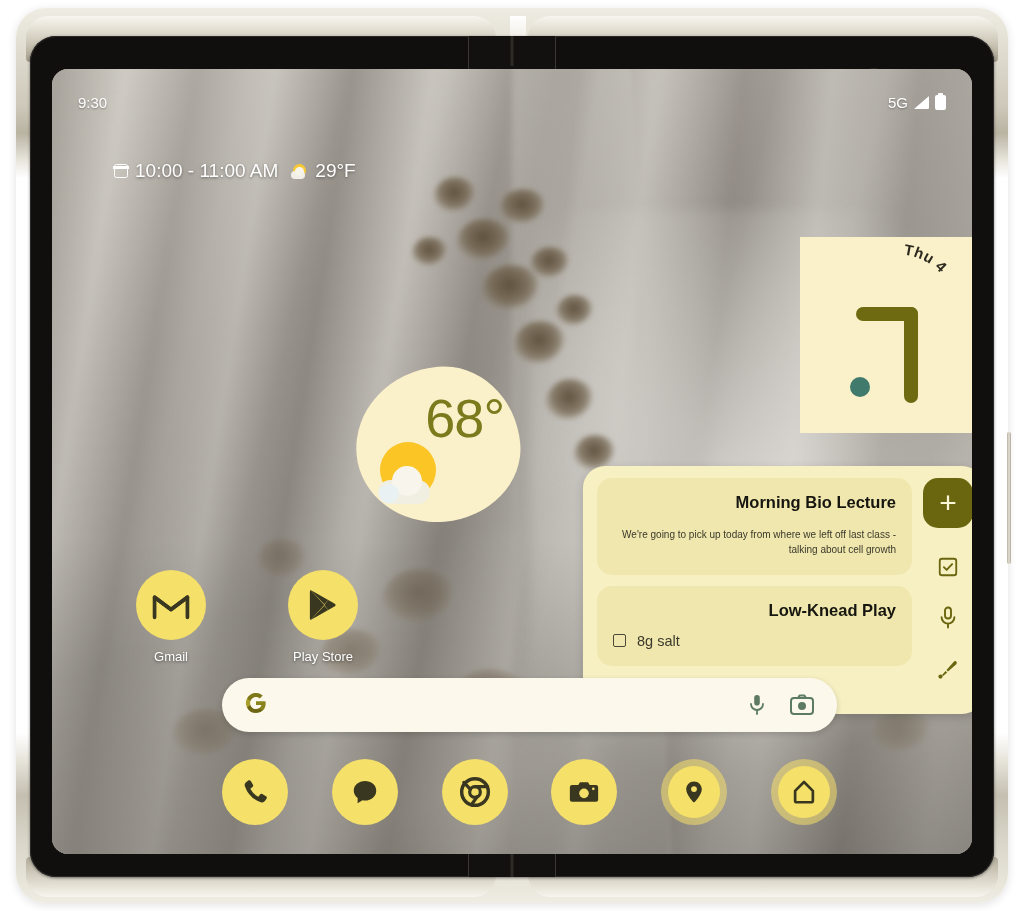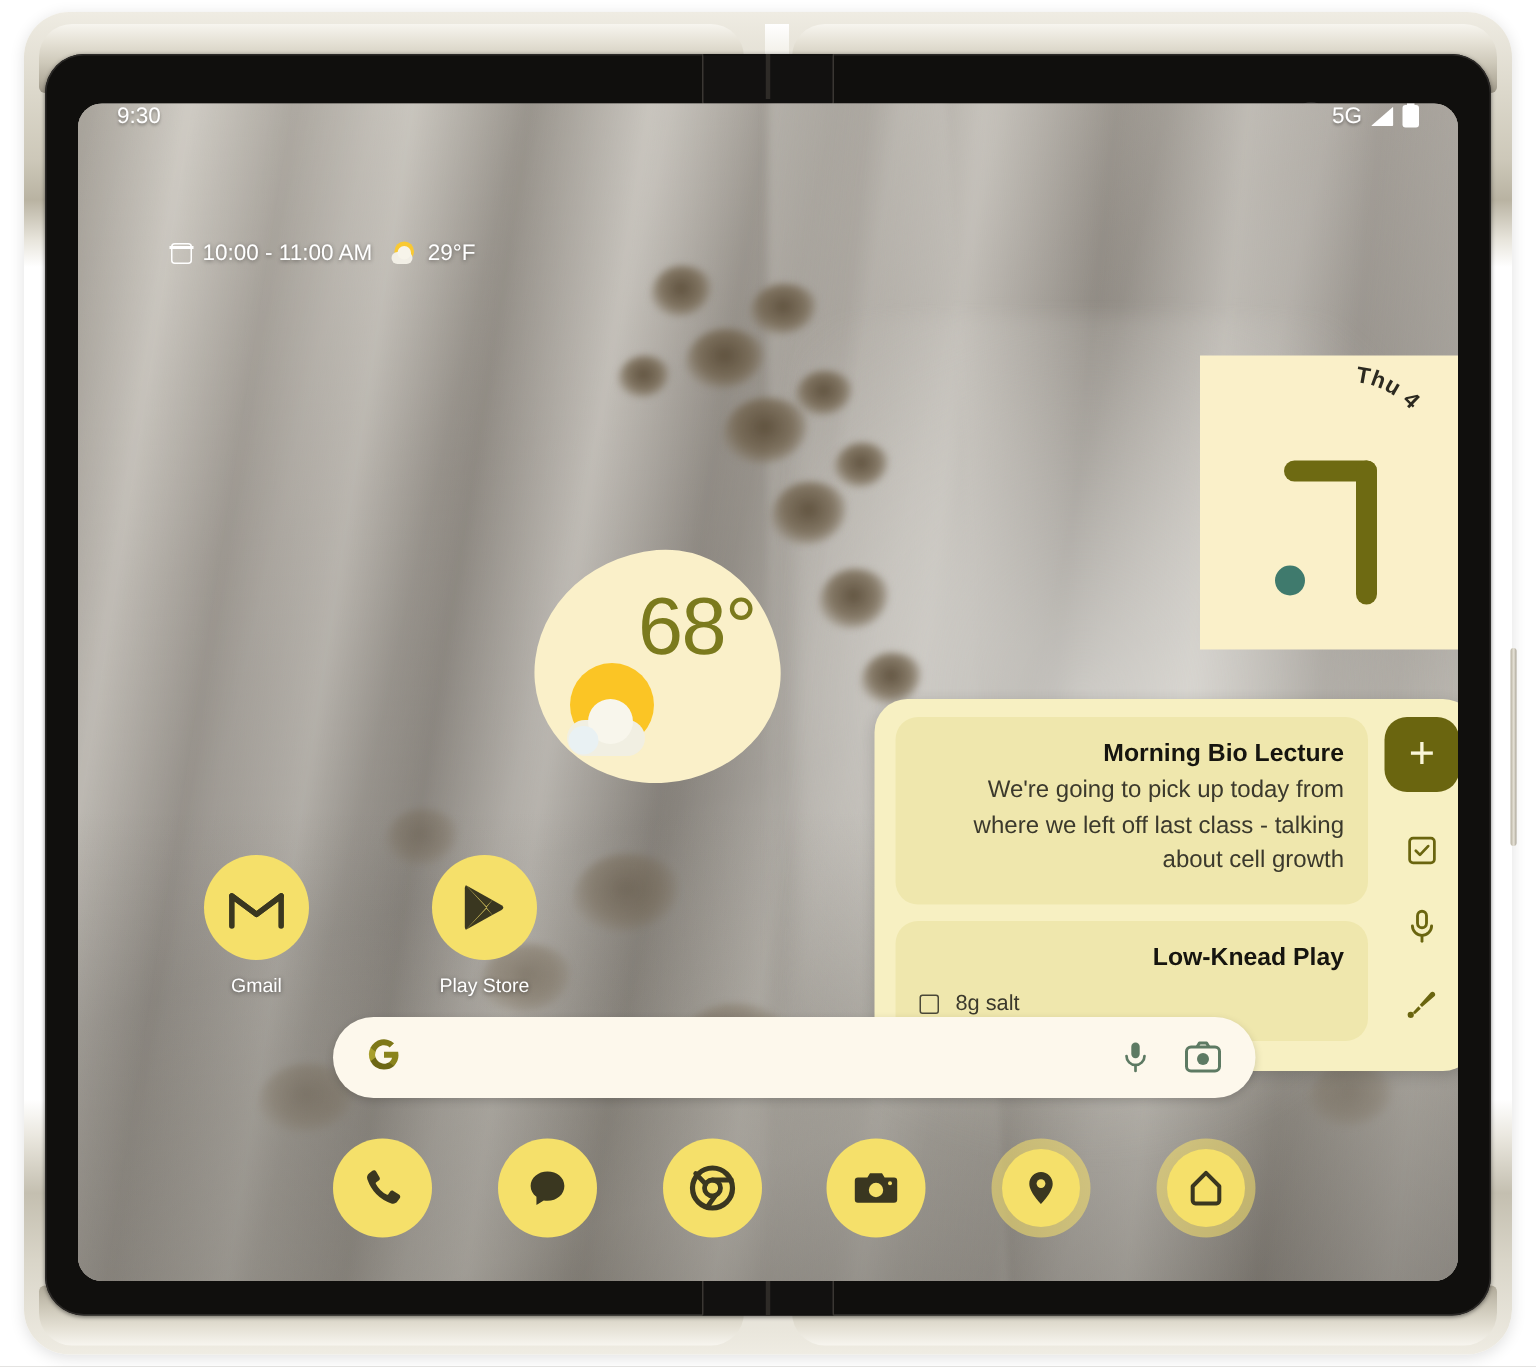--- a/index.html
+++ b/index.html
@@ -130,38 +130,38 @@
     background: linear-gradient(180deg, rgba(60,56,50,0) 0%, rgba(72,68,60,.20) 55%, rgba(60,56,50,.30) 100%);
   }
   
   .spk { position: absolute; border-radius: 52% 48% 55% 45% / 60% 40% 58% 42%;
          background: radial-gradient(ellipse at 50% 45%, rgba(92,78,58,.95) 0%, rgba(110,95,72,.72) 48%, rgba(150,138,118,.18) 78%, rgba(0,0,0,0) 100%);
          filter: blur(2.4px); }
 
   
   .statusbar {
     position: absolute; left: 0; right: 0; top: 0; height: 42px;
-    display: flex; align-items: flex-start; justify-content: space-between;
+    display: flex; align-items: flex-end; justify-content: space-between;
     padding: 0 26px;
     color: #fff; font-size: 15px; font-weight: 500;
     text-shadow: 0 1px 2px rgba(0,0,0,.35);
   }
   .status-right { display: flex; align-items: center; gap: 6px; }
   .sig-tri { width: 15px; height: 13px; background: #fff;
              clip-path: polygon(100% 0,100% 100%,0 100%); border-radius: 1px; }
   .batt { width: 11px; height: 15px; background: #fff; border-radius: 2px; position: relative; }
   .batt::before { content:""; position:absolute; left:3px; top:-2.5px; width:5px; height:2.5px;
                   background:#fff; border-radius:1px 1px 0 0; }
 
   
   .glance { position: absolute; left: 62px; top: 82px; color: #fff;
             text-shadow: 0 1px 3px rgba(0,0,0,.42); }
   .glance-title { font-size: 19px; font-weight: 400; letter-spacing: .1px; }
   .glance-sub { display: flex; align-items: center; gap: 7px; margin-top: 9px;
-                font-size: 15px; font-weight: 400; }
+                font-size: 19px; font-weight: 400; }
   .cal-ico { width: 14px; height: 14px; border: 1.7px solid #fff; border-radius: 2.5px;
              position: relative; flex: 0 0 auto; }
   .cal-ico::before { content:""; position:absolute; left:-1.7px; right:-1.7px; top:1px; height:2.5px; background:#fff; }
   .sun-cloud { width: 17px; height: 15px; position: relative; flex: 0 0 auto; margin-left: 6px; }
   .sun-cloud .s { position: absolute; left: 2px; top: 0; width: 13px; height: 13px;
                   border-radius: 50%; background: #f9c933; }
   .sun-cloud .c { position: absolute; left: 0; bottom: 0; width: 14px; height: 8px;
                   border-radius: 7px; background: #f2efe6; }
   .sun-cloud .c2 { position: absolute; left: 4px; bottom: 3px; width: 9px; height: 9px;
                    border-radius: 50%; background: #f7f4ea; }
@@ -202,21 +202,21 @@
   
   .keep {
     position: absolute; left: 531px; top: 397px; width: 401px; height: 248px;
     background: #f7f0c2; border-radius: 22px; overflow: hidden;
     box-shadow: 0 3px 10px rgba(0,0,0,.16);
     display: flex;
   }
   .keep-notes { flex: 1 1 auto; padding: 12px 0 0 14px; min-width: 0; text-align: right; }
   .note-card { background: #efe7ad; border-radius: 15px; padding: 15px 16px 17px; margin-bottom: 11px; }
   .note-title { font-size: 16.5px; font-weight: 700; color: #16150f; }
-  .note-body { margin-top: 3px; font-size: 16px; line-height: 1.48; color: #3b392c; }
+  .note-body { margin-top: 16px; font-size: 10px; line-height: 1.48; color: #3b392c; }
   .check-row { display: flex; align-items: center; gap: 11px; margin-top: 13px;
                font-size: 14.5px; color: #3b392c; }
   .cbox { width: 13px; height: 13px; border: 1.7px solid #4a4838; border-radius: 2px; flex: 0 0 auto; }
   .keep-actions { width: 72px; flex: 0 0 auto; display: flex; flex-direction: column;
                   align-items: center; padding-top: 12px; }
   .keep-add { width: 50px; height: 50px; border-radius: 15px; background: #6a650f;
               display: flex; align-items: center; justify-content: center;
               color: #faf6d8; font-size: 30px; font-weight: 300; line-height: 1; }
   .keep-ico { margin-top: 28px; color: #6a650f; display: flex; align-items: center; justify-content: center; }
   .keep-ico svg { display: block; }

